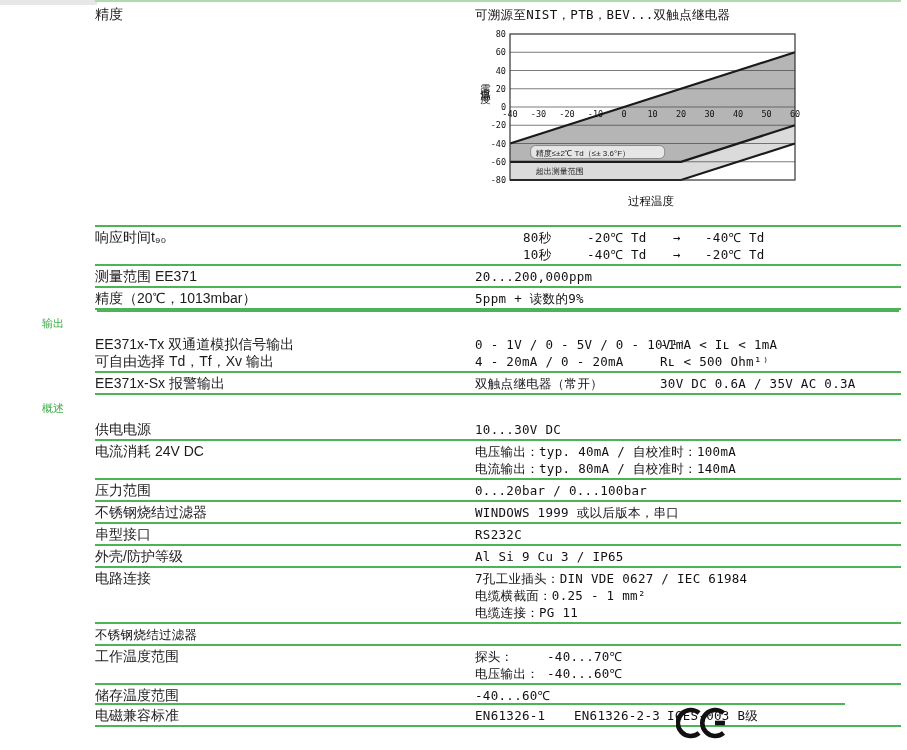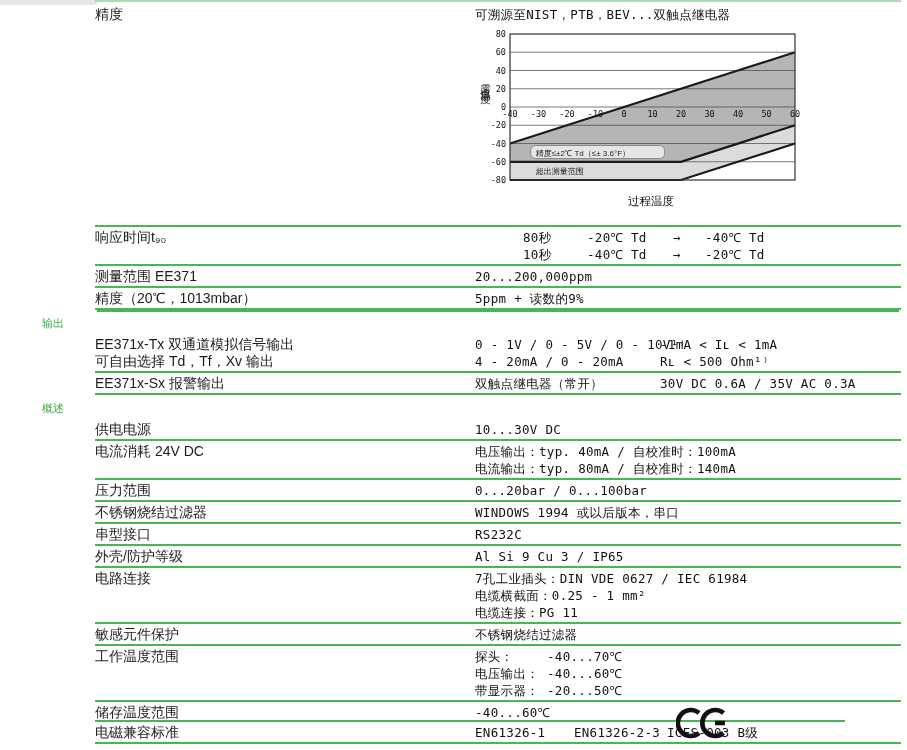--- a/index.html
+++ b/index.html
@@ -171,21 +171,21 @@
     <div class="row">
       <div class="lbl">压力范围</div>
       <div class="vals">
           <div class="val">0...20bar / 0...100bar</div>
         </div>
     </div>
 
     <div class="row">
       <div class="lbl">不锈钢烧结过滤器</div>
       <div class="vals">
-          <div class="val">WINDOWS 1994 或以后版本，串口</div>
+          <div class="val">WINDOWS 1999 或以后版本，串口</div>
         </div>
     </div>
 
     <div class="row">
       <div class="lbl">串型接口</div>
       <div class="vals">
           <div class="val">RS232C</div>
         </div>
     </div>
 
@@ -199,32 +199,30 @@
     <div class="row">
       <div class="lbl">电路连接</div>
       <div class="vals">
         <div class="val">7孔工业插头：DIN VDE 0627 / IEC 61984</div>
         <div class="val">电缆横截面：0.25 - 1 mm²</div>
         <div class="val">电缆连接：PG 11</div>
       </div>
     </div>
 
     <div class="row">
-      <div class="lbl">敏感元件保护</div>
       <div class="vals">
           <div class="val">不锈钢烧结过滤器</div>
         </div>
     </div>
 
     <div class="row">
       <div class="lbl">工作温度范围</div>
       <div class="vals">
         <div class="val"><span class="tc0">探头：</span><span>-40...70℃</span></div>
         <div class="val"><span class="tc0">电压输出：</span><span>-40...60℃</span></div>
-        <div class="val"><span class="tc0">带显示器：</span><span>-20...50℃</span></div>
       </div>
     </div>
 
     <div class="row sep-short">
       <div class="lbl">储存温度范围</div>
       <div class="vals">
           <div class="val">-40...60℃</div>
         </div>
     </div>
 

